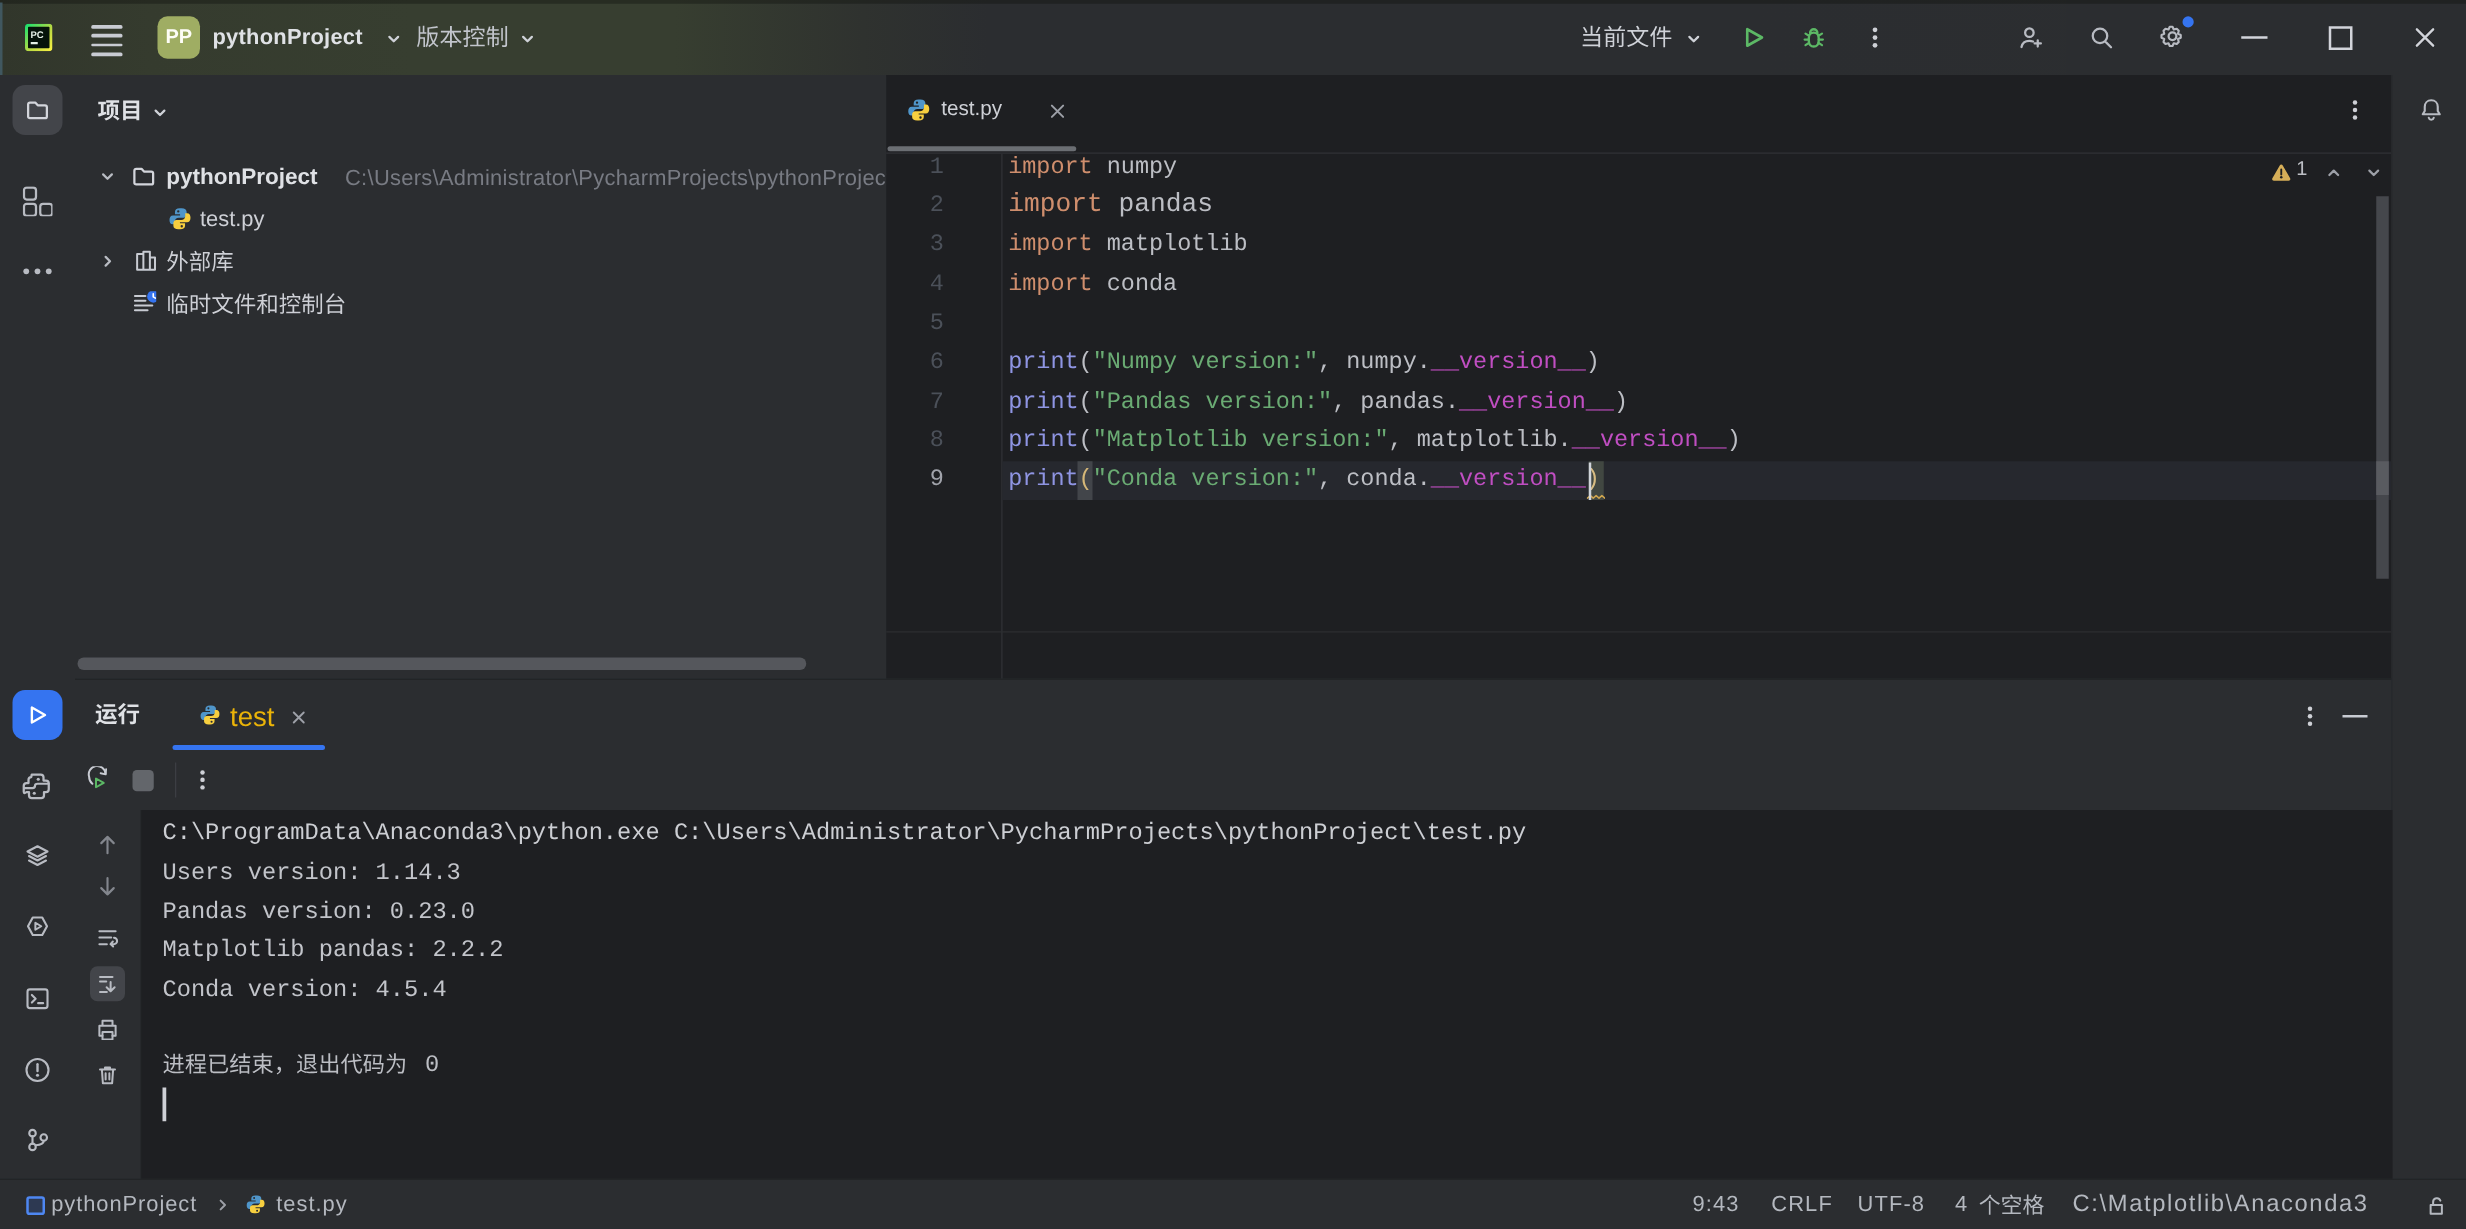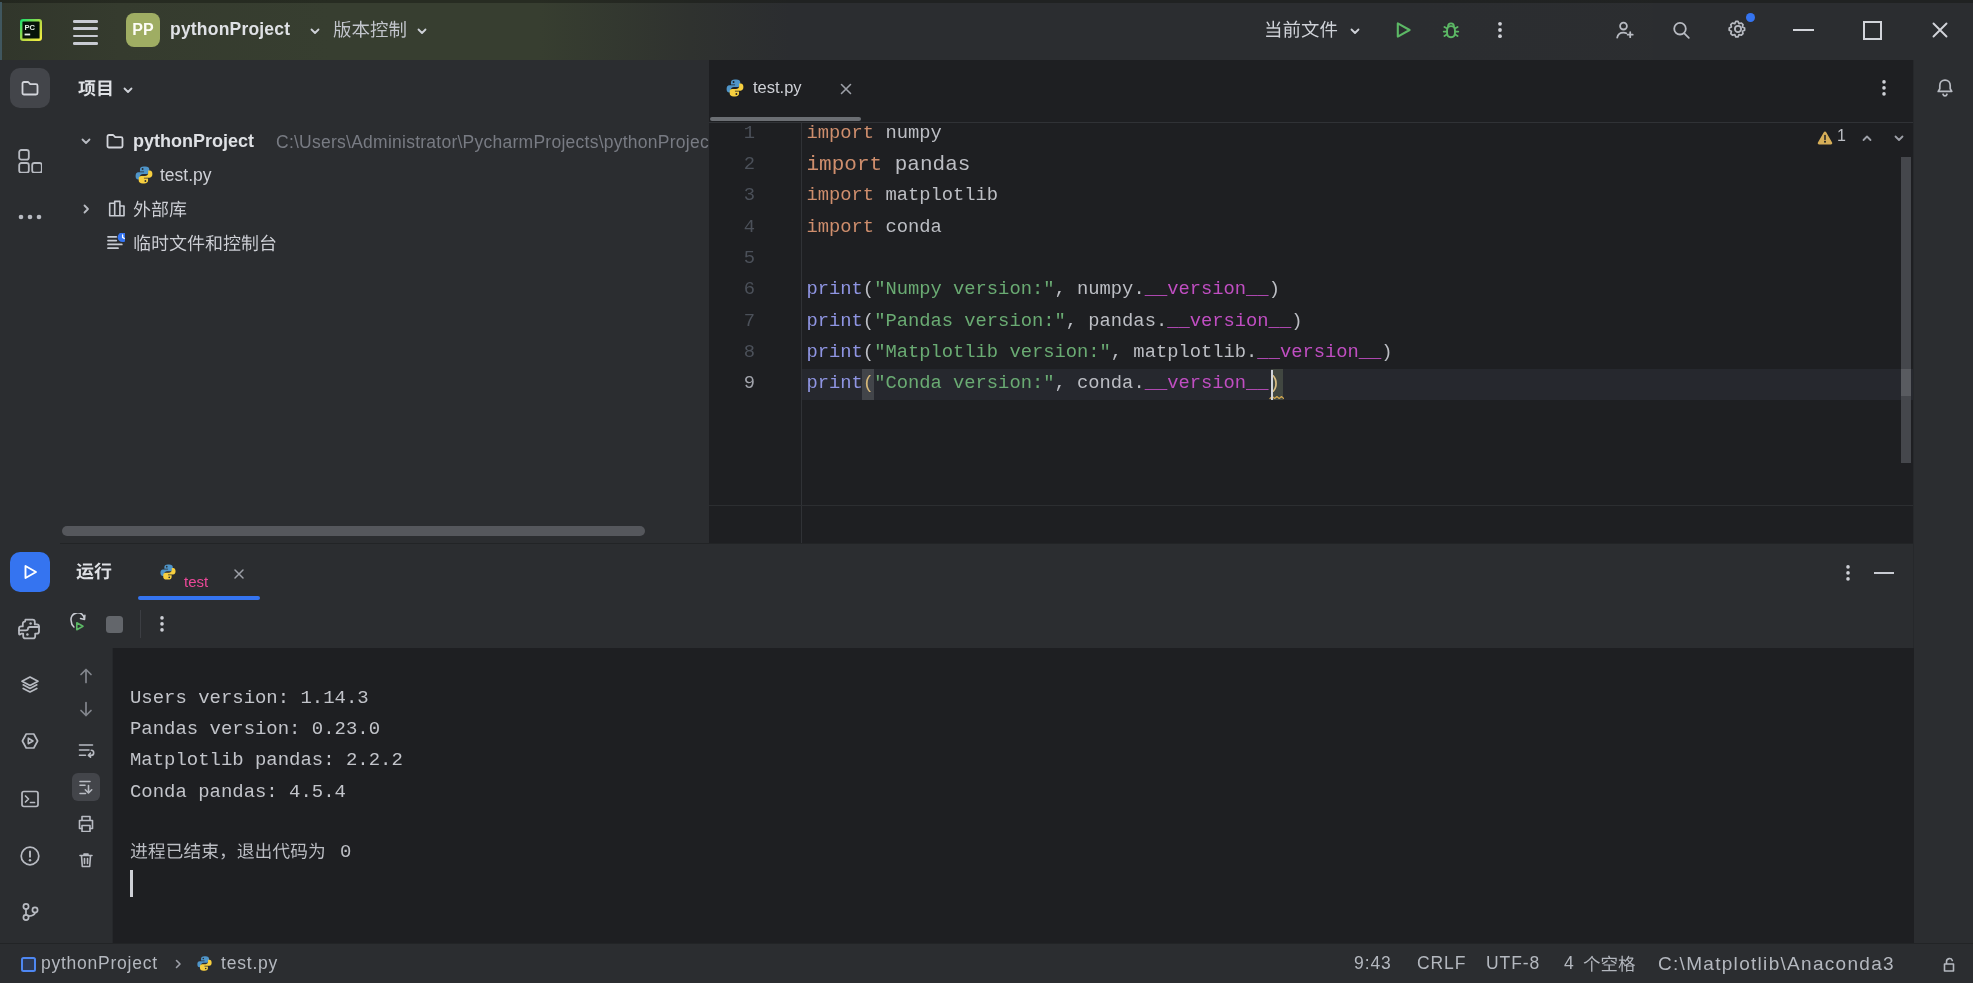--- a/index.html
+++ b/index.html
@@ -231,21 +231,21 @@
 <div class="abs" style="left:60px;top:543px;width:1853px;height:400px;background:#2b2d30;border-top:1px solid #222426">
 <svg class="abs" style="left:16px;top:18px;" width="36.0" height="20.2" viewBox="0 0 36.0 20.2">
       <path d="M6.9 1.5V3.5H16.1V1.5ZM1 2.6C2 3.3 3.4 4.4 4.1 5.1L5.6 3.6C4.9 2.9 3.4 1.9 2.4 1.2ZM6.9 13.8C7.5 13.5 8.5 13.4 14.5 12.8C14.8 13.3 15 13.8 15.2 14.1L17.1 13.2C16.5 11.8 15 9.5 14 7.9L12.2 8.7L13.6 11L9.2 11.3C10 10.2 10.8 8.8 11.4 7.5H17.3V5.4H5.6V7.5H8.8C8.2 8.9 7.4 10.3 7.1 10.7C6.8 11.2 6.5 11.6 6.1 11.7C6.4 12.3 6.7 13.4 6.9 13.8ZM4.9 6.7H0.6V8.7H2.8V13.8C2.1 14.1 1.2 14.8 0.4 15.6L1.9 17.7C2.7 16.6 3.5 15.4 4.1 15.4C4.5 15.4 5.1 16 5.8 16.4C7.1 17.1 8.5 17.3 10.8 17.3C12.8 17.3 15.7 17.2 17 17.2C17 16.5 17.4 15.4 17.7 14.8C15.8 15 12.7 15.2 10.9 15.2C8.9 15.2 7.3 15.1 6.1 14.4C5.6 14.1 5.2 13.8 4.9 13.7Z M26 1.6V3.6H34.8V1.6ZM22.6 0.5C21.7 1.8 20 3.4 18.5 4.4C18.8 4.8 19.4 5.7 19.7 6.2C21.4 5 23.3 3.1 24.7 1.4ZM25.3 6.6V8.6H30.6V14.9C30.6 15.2 30.5 15.2 30.2 15.2C29.8 15.3 28.6 15.3 27.6 15.2C27.9 15.8 28.2 16.8 28.3 17.4C29.9 17.4 31 17.4 31.8 17C32.6 16.7 32.8 16.1 32.8 15V8.6H35.3V6.6ZM23.3 4.5C22.1 6.5 20.1 8.6 18.3 9.9C18.7 10.3 19.4 11.3 19.7 11.8C20.2 11.4 20.7 10.9 21.2 10.4V17.5H23.4V8C24.1 7.1 24.8 6.2 25.3 5.3Z" fill="#dfe1e5"></path>
     </svg>
 <svg class="abs" style="left:99px;top:19px;" width="18" height="18" viewBox="0 0 18 18">
       <g transform="scale(0.9)">
         <path d="M9.86 1.6c-2.7 0-3.9 1.2-3.9 2.9v1.9h4.1v.9H4.4C2.5 7.3 1.6 8.8 1.6 10.9c0 2 .8 3.5 2.7 3.5h1.5v-2.3c0-1.7 1.5-3 3.2-3h3.9c1.4 0 2.4-1.1 2.4-2.5V4.5c0-1.7-1.4-2.9-4-2.9h-1.46zM8.6 3.1a.95.95 0 110 1.9.95.95 0 010-1.9z" fill="#4f95c9"></path>
         <path d="M10.14 18.4c2.7 0 3.9-1.2 3.9-2.9v-1.9h-4.1v-.9h5.66c1.9 0 2.8-1.5 2.8-3.6 0-2-.8-3.5-2.7-3.5h-1.5v2.3c0 1.7-1.5 3-3.2 3H7.1c-1.4 0-2.4 1.1-2.4 2.5v2.1c0 1.7 1.4 2.9 4 2.9h1.44zm1.26-1.5a.95.95 0 110-1.9.95.95 0 010 1.9z" fill="#f7cf3f"></path>
       </g>
     </svg>
-<div class="abs" style="left:124px;top:29px;font-size:15px;color:#ec4899">test</div>
+<div class="abs" style="left:124px;top:17px;font-size:22px;color:#eab308">test</div>
 <svg class="abs" style="left:172px;top:23px;" width="14" height="14" viewBox="0 0 14 14">
       <path d="M3 3l8 8M11 3l-8 8" fill="none" stroke="#9da0a8" stroke-width="1.5" stroke-linecap="round" stroke-linejoin="round"></path>
     </svg>
 <div class="abs" style="left:78px;top:52px;width:122px;height:4px;border-radius:2px;background:#3574f0"></div>
 <svg class="abs" style="left:1777px;top:18px;" width="22" height="22" viewBox="0 0 22 22">
       <circle cx="11" cy="4.9" r="1.8" fill="#ced0d6"></circle>
       <circle cx="11" cy="10.9" r="1.8" fill="#ced0d6"></circle>
       <circle cx="11" cy="16.9" r="1.8" fill="#ced0d6"></circle>
     </svg>
 <div class="abs" style="left:1814px;top:28px;width:20px;height:2px;background:#c8cbd2"></div>
@@ -275,24 +275,25 @@
       <path d="M3 3.5h10M3 7.2h5M8.5 15.5H3M11.5 7.5v7M8.3 11.8l3.2 3.2 3.2-3.2" fill="none" stroke="#b8bbc2" stroke-width="1.6" stroke-linecap="round" stroke-linejoin="round"></path>
     </svg>
 <svg class="abs" style="left:17px;top:270px;" width="18" height="18" viewBox="0 0 18 18">
       <path d="M5 6.5V2.5h8v4M5 14.5H2.5v-8h13v8H13" fill="none" stroke="#b8bbc2" stroke-width="1.6" stroke-linecap="round" stroke-linejoin="round"></path>
       <path d="M5 11.5h8v6H5z" fill="none" stroke="#b8bbc2" stroke-width="1.6" stroke-linecap="round" stroke-linejoin="round"></path>
     </svg>
 <svg class="abs" style="left:17px;top:307px;" width="18" height="18" viewBox="0 0 18 18">
       <path d="M3 4.5h12M7 4.5V3h4v1.5M4.5 4.5l.8 11h7.4l.8-11M7.5 7.5v5M10.5 7.5v5" fill="none" stroke="#b8bbc2" stroke-width="1.6" stroke-linecap="round" stroke-linejoin="round"></path>
     </svg>
 <div class="abs" style="left:52px;top:104px;width:1801px;height:296px;background:#1e1f22;border-left:1px solid #26282b"></div>
+<div class="abs mono row" style="left:70px;top:111.2px;font-size:18.95px;color:#ccced3">C:\ProgramData\Anaconda3\python.exe C:\Users\Administrator\PycharmProjects\pythonProject\test.py</div>
 <div class="abs mono row" style="left:70px;top:142.6px;font-size:18.95px;color:#c2c4ca">Users version: 1.14.3</div>
 <div class="abs mono row" style="left:70px;top:174.0px;font-size:18.95px;color:#c2c4ca">Pandas version: 0.23.0</div>
 <div class="abs mono row" style="left:70px;top:205.4px;font-size:18.95px;color:#c2c4ca">Matplotlib pandas: 2.2.2</div>
-<div class="abs mono row" style="left:70px;top:236.8px;font-size:18.95px;color:#c2c4ca">Conda pandas: 4.5.4</div>
+<div class="abs mono row" style="left:70px;top:236.8px;font-size:18.95px;color:#c2c4ca">Conda version: 4.5.4</div>
 <svg class="abs" style="left:70px;top:298.4px;" width="195.8" height="19.9" viewBox="0 0 195.8 19.9">
       <path d="M1.4 1.8C2.4 2.7 3.6 4 4.2 4.8L5.2 4C4.6 3.2 3.4 2 2.4 1.1ZM12.8 1.1V4H9.9V1.1H8.6V4H6V5.2H8.6V7.3L8.5 8.4H5.9V9.7H8.4C8.1 11.1 7.5 12.4 6.2 13.4C6.5 13.6 7 14.1 7.2 14.3C8.7 13.1 9.4 11.4 9.7 9.7H12.8V14.2H14.2V9.7H16.8V8.4H14.2V5.2H16.4V4H14.2V1.1ZM9.9 5.2H12.8V8.4H9.8L9.9 7.3ZM4.7 7.2H0.9V8.4H3.3V13.5C2.5 13.8 1.6 14.6 0.7 15.6L1.6 16.8C2.5 15.6 3.4 14.6 4 14.6C4.4 14.6 4.9 15.2 5.7 15.6C6.9 16.4 8.4 16.6 10.6 16.6C12.3 16.6 15.5 16.5 16.8 16.4C16.8 16 17 15.4 17.2 15C15.4 15.2 12.7 15.4 10.6 15.4C8.6 15.4 7.1 15.3 6 14.5C5.4 14.2 5 13.8 4.7 13.6Z M27.3 2.6H32.6V5.9H27.3ZM26 1.5V7H33.9V1.5ZM25.8 11.9V13.1H29.3V15.4H24.6V16.6H34.9V15.4H30.6V13.1H34.2V11.9H30.6V9.8H34.5V8.6H25.4V9.8H29.3V11.9ZM24.2 1C22.9 1.6 20.6 2.1 18.6 2.4C18.7 2.7 18.9 3.2 19 3.4C19.8 3.3 20.7 3.2 21.6 3V5.7H18.7V7H21.4C20.7 9 19.5 11.3 18.3 12.6C18.5 12.9 18.9 13.5 19 13.8C19.9 12.7 20.8 11 21.6 9.2V17.1H22.9V9.4C23.5 10.1 24.2 11.1 24.5 11.6L25.3 10.5C25 10.1 23.4 8.5 22.9 8.1V7H25.1V5.7H22.9V2.7C23.7 2.5 24.5 2.3 25.2 2Z M37.3 1.8V3.2H48.9V7.8H39.6V4.9H38.2V13.8C38.2 16.1 39.1 16.6 42 16.6C42.7 16.6 48 16.6 48.7 16.6C51.6 16.6 52.2 15.6 52.5 12.3C52.2 12.3 51.5 12 51.2 11.8C50.9 14.6 50.6 15.3 48.7 15.3C47.5 15.3 42.9 15.3 41.9 15.3C40 15.3 39.6 15 39.6 13.9V9.1H48.9V10H50.3V1.8Z M54 14.7 54.3 16.1C56 15.7 58.4 15.2 60.6 14.7L60.5 13.5C58.1 13.9 55.7 14.5 54 14.7ZM54.4 8.1C54.7 7.9 55.1 7.8 57.4 7.6C56.6 8.7 55.8 9.6 55.5 9.9C54.9 10.6 54.5 11 54.1 11.1C54.2 11.4 54.5 12.1 54.5 12.4C54.9 12.2 55.6 12 60.6 11.1C60.5 10.8 60.5 10.3 60.5 9.9L56.5 10.6C58 9 59.4 7.1 60.6 5.2L59.3 4.5C59 5.1 58.6 5.7 58.2 6.4L55.8 6.6C56.9 5.1 57.9 3.2 58.7 1.4L57.4 0.8C56.6 2.9 55.4 5.1 54.9 5.7C54.6 6.2 54.3 6.7 53.9 6.7C54.1 7.1 54.3 7.8 54.4 8.1ZM64.8 0.7V3.1H60.7V4.4H64.8V7.2H61.1V8.4H69.9V7.2H66.1V4.4H70.2V3.1H66.1V0.7ZM61.6 10.3V17.1H62.9V16.3H68.1V17H69.4V10.3ZM62.9 15.1V11.5H68.1V15.1Z M73.8 5.8V10.9H78.7C77 12.8 74.4 14.5 71.9 15.4C72.2 15.6 72.6 16.2 72.8 16.5C75.2 15.6 77.6 13.9 79.4 11.9V17.1H80.8V11.9C82.5 13.8 85 15.6 87.4 16.5C87.6 16.2 88.1 15.6 88.4 15.4C85.9 14.5 83.2 12.8 81.5 10.9H86.5V5.8H80.8V3.9H87.7V2.6H80.8V0.7H79.4V2.6H72.6V3.9H79.4V5.8ZM75.1 7H79.4V9.7H75.1ZM80.8 7H85.1V9.7H80.8Z M91.8 17.6C93.7 16.9 94.9 15.5 94.9 13.5C94.9 12.3 94.3 11.5 93.4 11.5C92.6 11.5 92 11.9 92 12.8C92 13.6 92.6 14 93.3 14L93.6 14C93.6 15.2 92.8 16.1 91.4 16.6Z M108.2 2.1C109.2 3 110.3 4.3 110.8 5.1L111.9 4.3C111.4 3.5 110.2 2.3 109.3 1.4ZM120.7 5.3V7.1H115.1V5.3ZM120.7 4.3H115.1V2.6H120.7ZM113.6 14.2C114 14 114.5 13.8 118.3 12.7C118.2 12.5 118.2 11.9 118.2 11.6L115.1 12.4V8.2H122V1.5H113.8V11.8C113.8 12.6 113.3 12.9 113 13.1C113.2 13.3 113.5 13.9 113.6 14.2ZM116.8 9.4C118.7 10.8 121 12.8 122 14.1L123 13.4C122.4 12.6 121.5 11.8 120.5 10.9C121.4 10.4 122.5 9.6 123.4 8.9L122.3 8.2C121.7 8.8 120.6 9.6 119.6 10.2C119 9.7 118.3 9.2 117.7 8.8ZM111.4 7H107.7V8.3H110.1V13.8C109.3 14.1 108.4 14.8 107.5 15.7L108.3 16.8C109.3 15.7 110.2 14.8 110.9 14.8C111.3 14.8 111.9 15.3 112.6 15.7C113.8 16.4 115.4 16.6 117.5 16.6C119.2 16.6 122.3 16.5 123.6 16.4C123.6 16.1 123.8 15.4 124 15.1C122.2 15.3 119.6 15.4 117.5 15.4C115.6 15.4 114 15.3 112.9 14.7C112.2 14.3 111.8 13.9 111.4 13.8Z M126.5 9.6V16H139.1V17.1H140.5V9.6H139.1V14.7H134.2V8.5H139.8V2.3H138.4V7.2H134.2V0.7H132.7V7.2H128.7V2.3H127.3V8.5H132.7V14.7H127.9V9.6Z M155.1 1.7C156.2 2.6 157.4 3.9 158 4.7L159 4C158.4 3.2 157.2 1.9 156.1 1.1ZM152.2 1C152.2 2.8 152.4 4.6 152.5 6.3L148.2 6.8L148.4 8.1L152.7 7.5C153.3 13.1 154.8 16.9 157.7 17.1C158.7 17.1 159.4 16.2 159.8 13.1C159.5 13 158.9 12.7 158.6 12.4C158.5 14.5 158.2 15.5 157.7 15.5C155.8 15.3 154.6 12.1 154 7.4L159.4 6.7L159.2 5.4L153.8 6.1C153.6 4.5 153.5 2.8 153.5 1ZM148 0.9C146.8 3.7 144.8 6.4 142.8 8.2C143 8.5 143.4 9.2 143.6 9.5C144.4 8.7 145.2 7.8 145.9 6.9V17.1H147.3V4.9C148 3.8 148.7 2.5 149.2 1.3Z M167.5 12V13.2H174.3V12ZM168.9 4.1C168.8 5.9 168.6 8.2 168.4 9.7H168.7L175.6 9.7C175.2 13.6 174.8 15.2 174.4 15.6C174.2 15.8 174 15.8 173.7 15.8C173.4 15.8 172.6 15.8 171.7 15.7C171.9 16.1 172.1 16.6 172.1 17C172.9 17 173.8 17 174.2 17C174.8 16.9 175.1 16.8 175.4 16.4C176.1 15.8 176.5 13.9 176.9 9.1C176.9 8.9 176.9 8.5 176.9 8.5H174.7C175 6.3 175.3 3.6 175.4 1.8L174.5 1.7L174.3 1.8H168.1V3H174C173.9 4.6 173.7 6.7 173.5 8.5H169.8C169.9 7.2 170.1 5.5 170.2 4.2ZM161.1 1.7V2.9H163.3C162.8 5.6 162 8.1 160.7 9.8C160.9 10.2 161.2 10.9 161.3 11.3C161.7 10.8 162 10.3 162.3 9.8V16.3H163.4V14.8H166.7V7.1H163.4C163.9 5.8 164.3 4.4 164.6 2.9H167.2V1.7ZM163.4 8.3H165.5V13.7H163.4Z M180.9 1.7C181.6 2.5 182.4 3.7 182.8 4.4L184 3.8C183.6 3.1 182.8 2 182 1.2ZM186.9 9.1C187.8 10.1 188.8 11.6 189.3 12.6L190.5 11.9C190 11 188.9 9.6 188 8.5ZM185.3 0.7V2.8C185.3 3.5 185.3 4.2 185.2 5H179.5V6.3H185.1C184.7 9.5 183.3 13.1 179 15.9C179.3 16.1 179.8 16.5 180 16.8C184.6 13.8 186 9.8 186.5 6.3H192.6C192.4 12.4 192.1 14.8 191.5 15.3C191.4 15.5 191.2 15.6 190.8 15.6C190.3 15.6 189.2 15.6 188 15.5C188.3 15.9 188.4 16.4 188.5 16.9C189.6 16.9 190.7 16.9 191.3 16.9C192 16.8 192.4 16.7 192.8 16.2C193.5 15.3 193.7 12.8 194 5.7C194 5.5 194 5 194 5H186.6C186.7 4.3 186.7 3.5 186.7 2.9V0.7Z" fill="#bcbec4"></path>
     </svg>
 <div class="abs mono" style="left:280px;top:297.2px;font-size:18.95px;color:#bcbec4">0</div>
 <div class="abs" style="left:70px;top:325.8px;width:2.5px;height:27px;background:#ced0d6"></div>
 </div>
 <div class="abs" style="left:0;top:943px;width:1973px;height:40px;background:#2b2d30;border-top:1px solid #222426;font-size:17.5px;color:#b4b8bf">
 <div class="abs" style="left:21px;top:13px;width:11px;height:11px;border:2.4px solid #4e87f2;border-radius:2.5px;background:rgba(53,116,240,.18)"></div>
 <div class="abs" style="left:41px;top:9px;letter-spacing:.75px">pythonProject</div>
 <svg class="abs" style="left:172px;top:14px;" width="12" height="12" viewBox="0 0 12 12">

